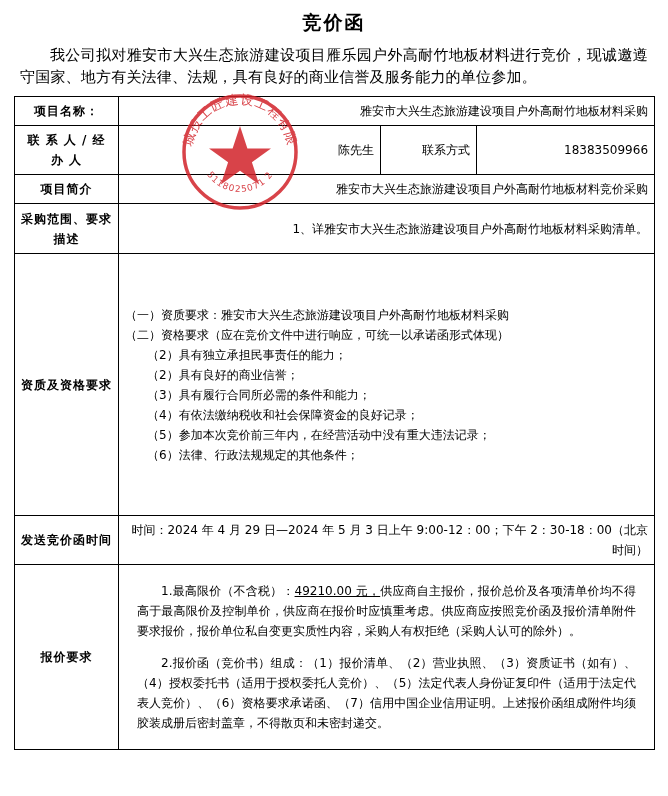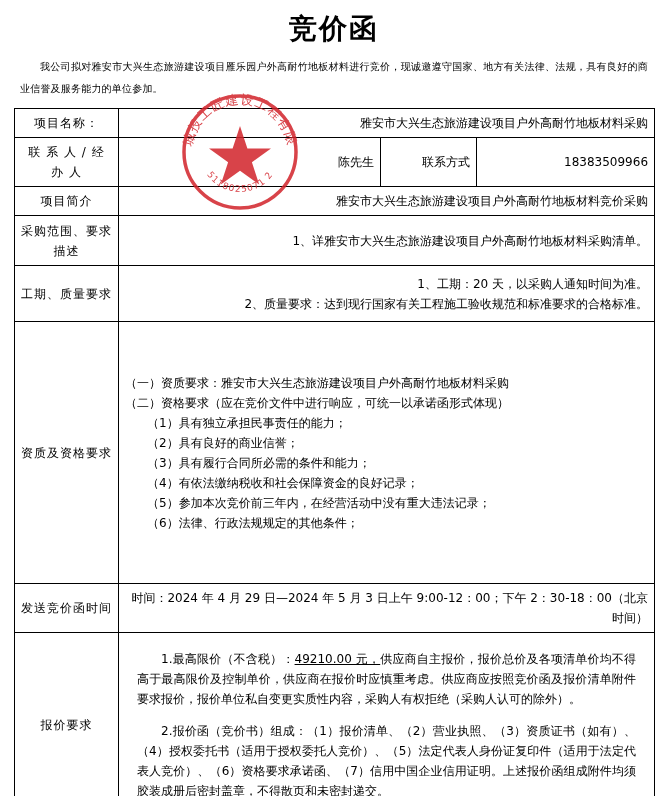--- a/index.html
+++ b/index.html
@@ -17,29 +17,29 @@
   }
   .page {
     width: 668px;
     height: 796px;
     position: relative;
     box-sizing: border-box;
     padding: 0 14px;
   }
   .doc-title {
     text-align: center;
-    font-size: 28px;
+    font-size: 19px;
     font-weight: bold;
     letter-spacing: 2px;
     margin-top: 10px;
     margin-bottom: 8px;
     font-family: "DejaVu Serif", "Liberation Serif", serif;
   }
   .intro {
-    font-size: 10px;
+    font-size: 15px;
     line-height: 22px;
     text-indent: 2em;
     text-align: justify;
     margin: 0 6px 8px 6px;
     letter-spacing: 0.2px;
   }
   table.main {
     border-collapse: collapse;
     width: 640px;
     margin: 0 auto;
@@ -48,21 +48,21 @@
   table.main td {
     border: 1px solid #000000;
     font-size: 12px;
     line-height: 20px;
     padding: 4px 6px;
     vertical-align: middle;
   }
   .lbl {
     width: 104px;
     text-align: center;
-    font-weight: normal;
+    font-weight: bold;
     font-size: 12px;
     letter-spacing: 1px;
   }
   .val {
     text-align: right;
   }
   .mid-lbl {
     width: 96px;
     text-align: right;
     font-weight: normal;
@@ -152,33 +152,26 @@
         <td class="val">18383509966</td>
       </tr>
       <tr>
         <td class="lbl">项目简介</td>
         <td class="val" colspan="3">雅安市大兴生态旅游建设项目户外高耐竹地板材料竞价采购</td>
       </tr>
       <tr style="height:50px">
         <td class="lbl">采购范围、要求描述</td>
         <td class="val cell-top" colspan="3">1、详雅安市大兴生态旅游建设项目户外高耐竹地板材料采购清单。</td>
       </tr>
-      <tr style="height:56px">
-        <td class="lbl">工期、质量要求</td>
-        <td class="val cell-top multi" colspan="3">
-          <p>1、工期：20 天，以采购人通知时间为准。</p>
-          <p>2、质量要求：达到现行国家有关工程施工验收规范和标准要求的合格标准。</p>
-        </td>
-      </tr>
       <tr style="height:262px">
         <td class="lbl">资质及资格要求</td>
         <td class="qual-cell" colspan="3">
           <p>（一）资质要求：雅安市大兴生态旅游建设项目户外高耐竹地板材料采购</p>
           <p>（二）资格要求（应在竞价文件中进行响应，可统一以承诺函形式体现）</p>
-          <p class="indent2">（1）具有独立承担民事责任的能力；</p>
+          <p class="indent2">（2）具有独立承担民事责任的能力；</p>
           <p class="indent2">（2）具有良好的商业信誉；</p>
           <p class="indent2">（3）具有履行合同所必需的条件和能力；</p>
           <p class="indent2">（4）有依法缴纳税收和社会保障资金的良好记录；</p>
           <p class="indent2">（5）参加本次竞价前三年内，在经营活动中没有重大违法记录；</p>
           <p class="indent2">（6）法律、行政法规规定的其他条件；</p>
         </td>
       </tr>
       <tr style="height:46px">
         <td class="lbl">发送竞价函时间</td>
         <td class="val cell-top" colspan="3">时间：2024 年 4 月 29 日—2024 年 5 月 3 日上午 9:00-12：00；下午 2：30-18：00（北京时间）</td>

